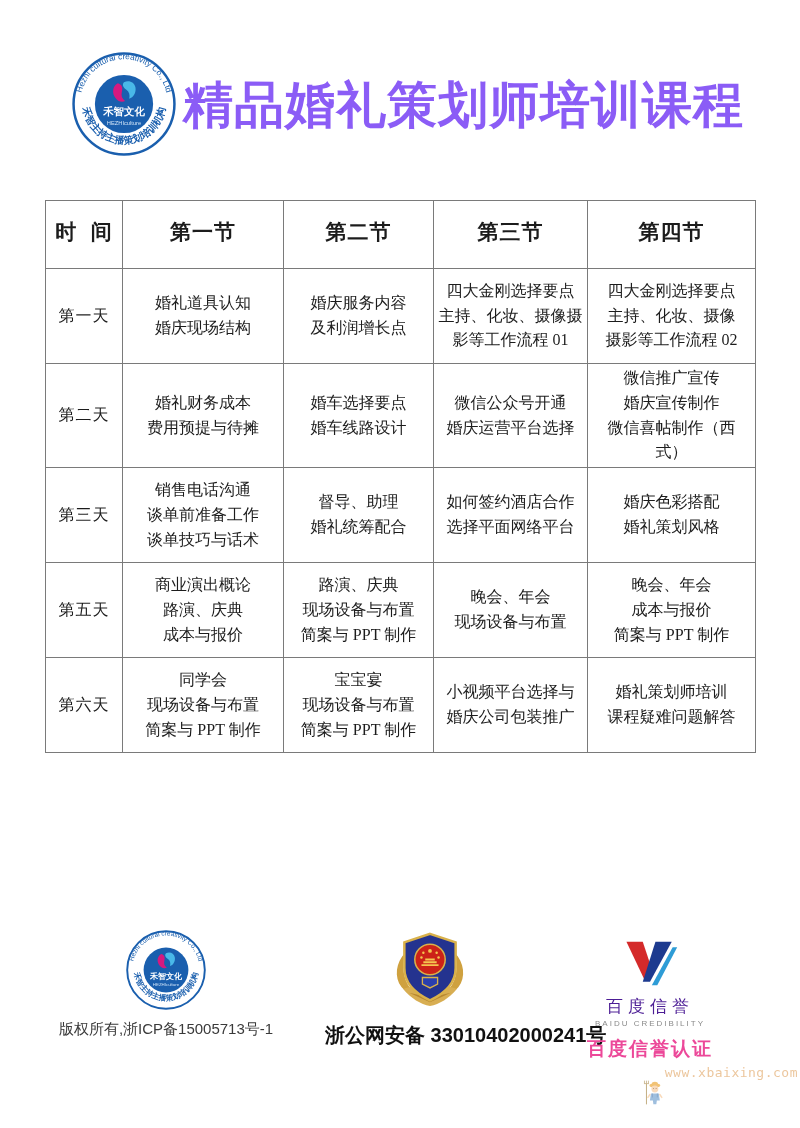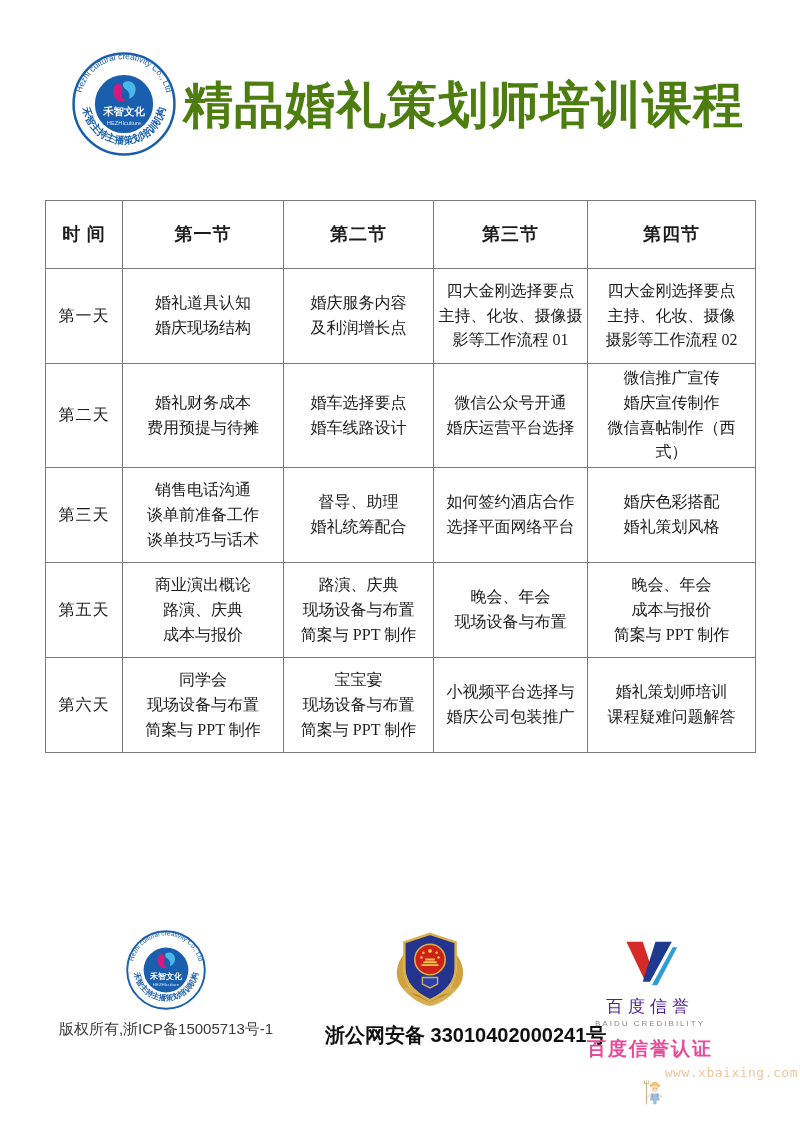--- a/index.html
+++ b/index.html
@@ -7,33 +7,33 @@
     width:800px;height:1128px;background:#ffffff;position:relative;
     font-family:"Liberation Serif","DejaVu Serif",serif;color:#1a1a1a;
     overflow:hidden;
   }
   
   .logo-badge{position:absolute;}
   .logo-header{left:72px;top:52px;width:104px;height:104px;}
   .page-title{
     position:absolute;left:183px;top:72px;width:534px;height:66px;
     font-size:50px;font-weight:bold;letter-spacing:1px;text-align:center;
-    line-height:66px;color:#4d7c0f;white-space:nowrap;
+    line-height:66px;color:#8b5cf6;white-space:nowrap;
   }
   
   table.course{
     position:absolute;left:45px;top:200px;width:710px;
     border-collapse:collapse;table-layout:fixed;
   }
   table.course td,table.course th{
     border:1px solid #7a7a7a;padding:2px 4px;
     font-size:16px;line-height:1.55;text-align:center;
     white-space:pre-line;vertical-align:middle;color:#1c1c1c;
   }
-  table.course th{font-size:18px;font-weight:bold;letter-spacing:1px;}
+  table.course th{font-size:21px;font-weight:bold;letter-spacing:1px;font-family:Liberation Mono, monospace;}
   tr.hdr{height:68px;}
   tr.day-row{height:95px;}
   td.day{vertical-align:top;padding-top:26px;font-size:17px;letter-spacing:1px;}
   
   .f-col{position:absolute;text-align:center;}
   .f-left{left:56px;top:930px;width:220px;}
   .f-mid{left:325px;top:928px;width:210px;}
   .f-right{left:572px;top:940px;width:156px;}
   .f-left .logo-badge-inline{display:inline-block;width:80px;height:80px;}
   .icp-text{

